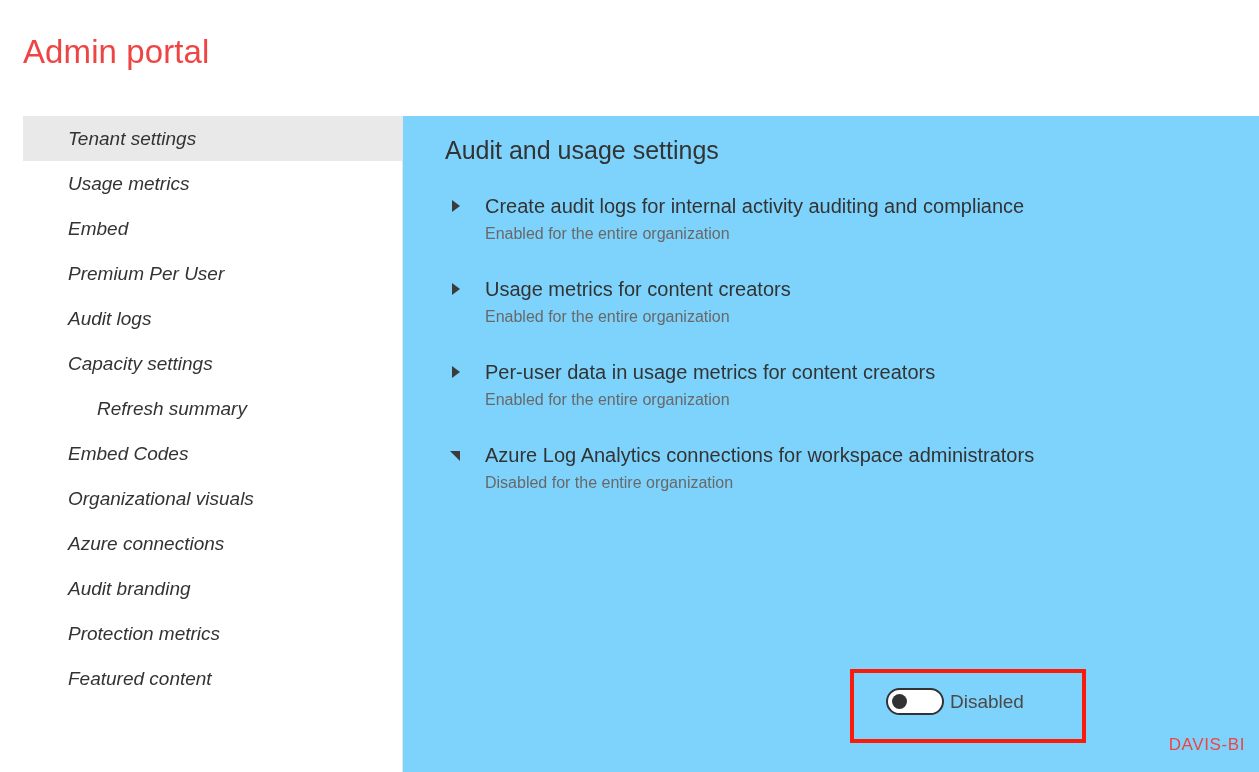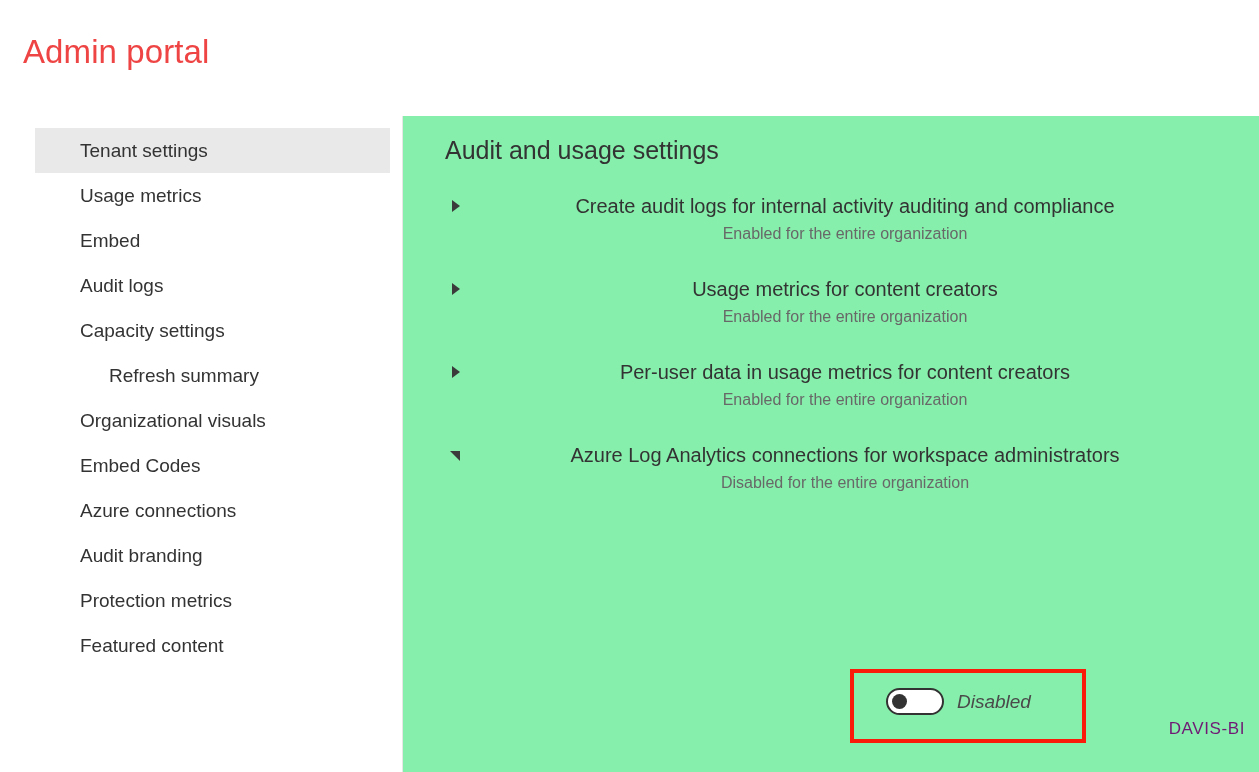--- a/index.html
+++ b/index.html
@@ -36,22 +36,23 @@
     position: absolute;
     left: 0;
     top: 116px;
     width: 403px;
     height: 656px;
     border-right: 1px solid #e6e6e6;
     background: #ffffff;
   }
   .nav-list {
     list-style: none;
-    margin: 12px;
+    margin: 0;
     padding: 0;
+    font-style: italic;
   }
   .nav-item {
     height: 45px;
     display: flex;
     align-items: center;
     margin: 0 0 0 23px;
     padding-left: 45px;
     font-size: 19px;
     font-weight: 400;
     color: #333333;
@@ -66,40 +67,39 @@
     padding-left: 74px;
   }
 
   
   .content {
     position: absolute;
     left: 403px;
     top: 116px;
     width: 856px;
     height: 656px;
-    background: #86efac;
+    background: #7dd3fc;
   }
   .section-heading {
     position: absolute;
     left: 42px;
     top: 17px;
     font-size: 25px;
     font-weight: 300;
     color: #333333;
     line-height: 34px;
     white-space: nowrap;
   }
 
   
   .settings-list {
     position: absolute;
     left: 42px;
     top: 76px;
     width: 760px;
-    text-align: center;
   }
   .setting {
     position: relative;
     margin-bottom: 28px;
     padding-left: 40px;
   }
   .setting:last-of-type { margin-bottom: 16px; }
 
   .chevron {
     position: absolute;
@@ -158,22 +158,21 @@
     height: 74px;
     border: 4px solid #fa1b0a;
     background: transparent;
   }
   .toggle-row {
     position: absolute;
     left: 483px;
     top: 572px;
     display: flex;
     align-items: center;
-    gap: 13px;
-    font-style: italic;
+    gap: 6px;
   }
   .toggle-switch {
     width: 58px;
     height: 27px;
     border: 2px solid #333333;
     border-radius: 14px;
     background: #ffffff;
     position: relative;
     cursor: pointer;
     flex: none;
@@ -190,57 +189,60 @@
   .toggle-label {
     font-size: 19px;
     color: #4a4a4a;
     white-space: nowrap;
   }
 
   
   .watermark {
     position: absolute;
     right: 14px;
-    bottom: 33px;
+    bottom: 17px;
     font-size: 17px;
     letter-spacing: 0.6px;
-    color: #701a75;
+    color: #ef4444;
     white-space: nowrap;
   }
 </style>
 </head>
 <body>
 
 <div class="page-title">Admin portal</div>
 
 <nav class="sidebar">
   <ul class="nav-list" id="nav-list">
       <li class="nav-item selected">
         <span>Tenant settings</span>
       </li>
       <li class="nav-item">
         <span>Usage metrics</span>
       </li>
       <li class="nav-item">
         <span>Embed</span>
       </li>
       <li class="nav-item">
+        <span>Premium Per User</span>
+      </li>
+      <li class="nav-item">
         <span>Audit logs</span>
       </li>
       <li class="nav-item">
         <span>Capacity settings</span>
       </li>
       <li class="nav-item sub">
         <span>Refresh summary</span>
       </li>
       <li class="nav-item">
+        <span>Embed Codes</span>
+      </li>
+      <li class="nav-item">
         <span>Organizational visuals</span>
-      </li>
-      <li class="nav-item">
-        <span>Embed Codes</span>
       </li>
       <li class="nav-item">
         <span>Azure connections</span>
       </li>
       <li class="nav-item">
         <span>Audit branding</span>
       </li>
       <li class="nav-item">
         <span>Protection metrics</span>
       </li>

